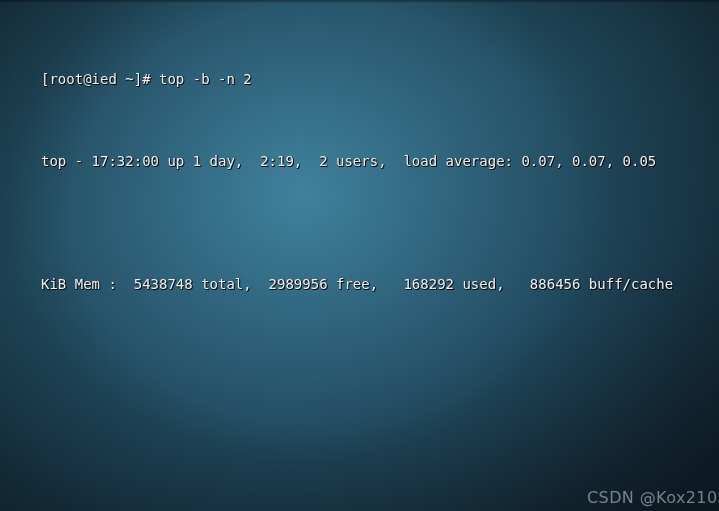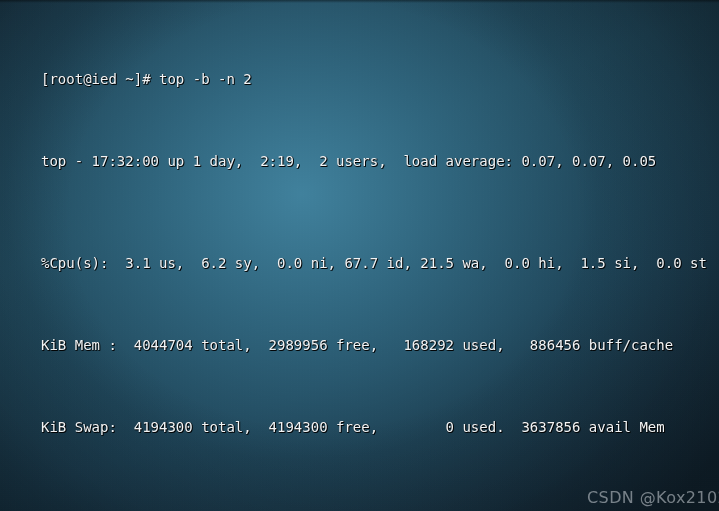--- a/index.html
+++ b/index.html
@@ -101,25 +101,23 @@
 
   <div id="topbar-shadow"></div>
 
   <div id="screen-text">
 
     <div class="line">[root@ied ~]# top -b -n 2</div>
 
     <div class="line">top - 17:32:00 up 1 day,  2:19,  2 users,  load average: 0.07, 0.07, 0.05</div>
 
 
-    <div class="line">%Cpu(s):  3.1 us,  6.2 sy,  0.0 ni, 67.7 id, 21.5 wa,  0.0 hi,  1.5 si,  0.0 st</div>
 
-    <div class="line">KiB Mem :  4044704 total,  2989956 free,   168292 used,   886456 buff/cache</div>
+    <div class="line">KiB Mem :  5438748 total,  2989956 free,   168292 used,   886456 buff/cache</div>
 
-    <div class="line">KiB Swap:  4194300 total,  4194300 free,        0 used.  3637856 avail Mem</div>
 
     
 
     
 
     
 
   </div>
 
   <div id="watermark">CSDN @Kox2102</div>

